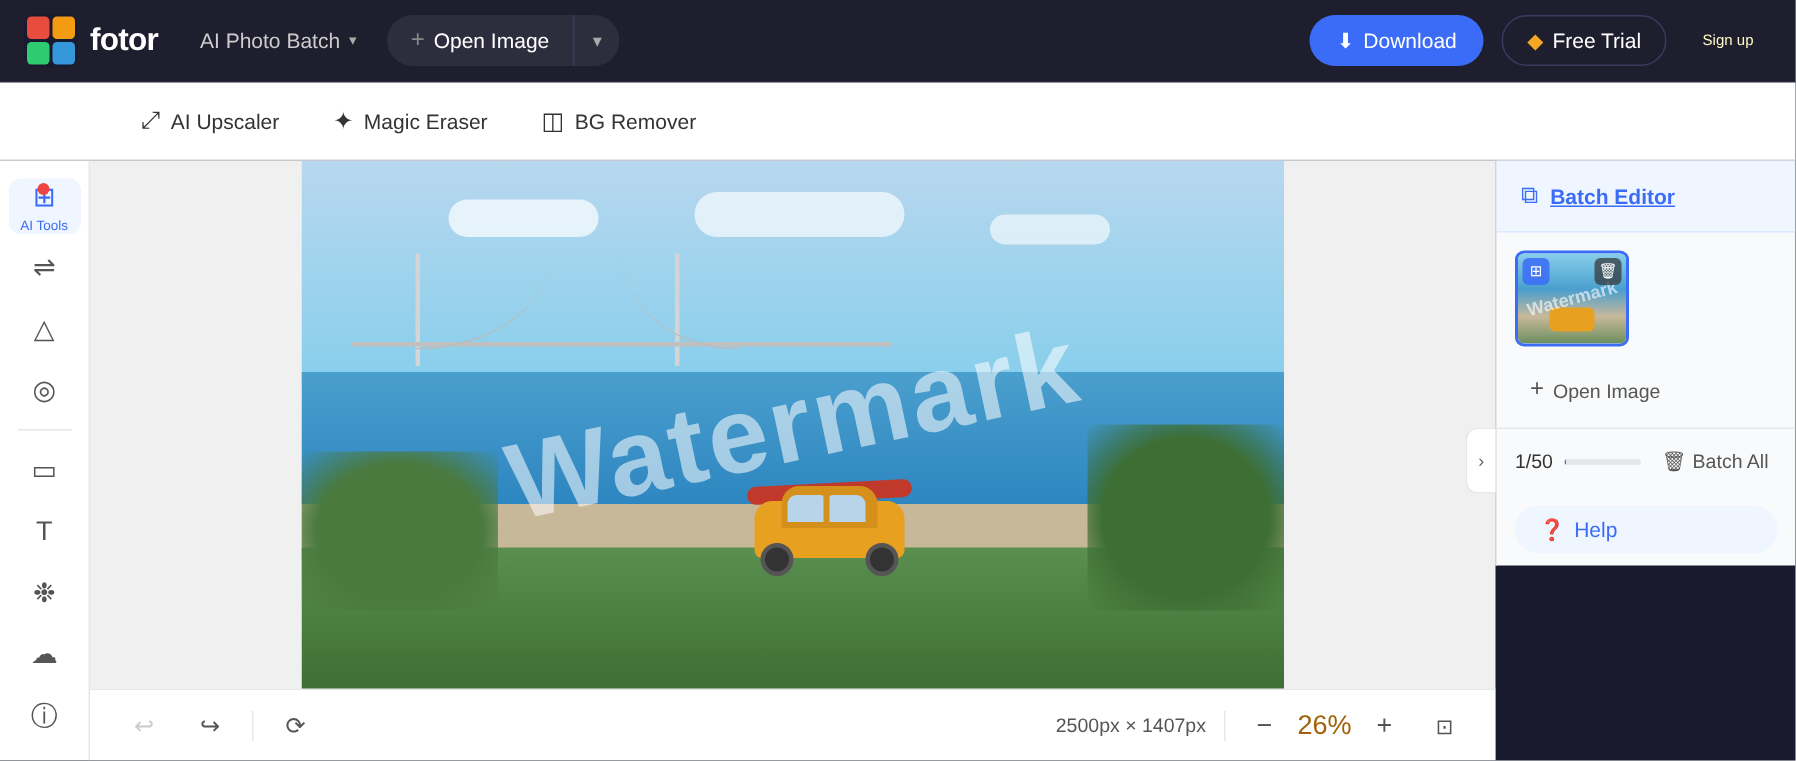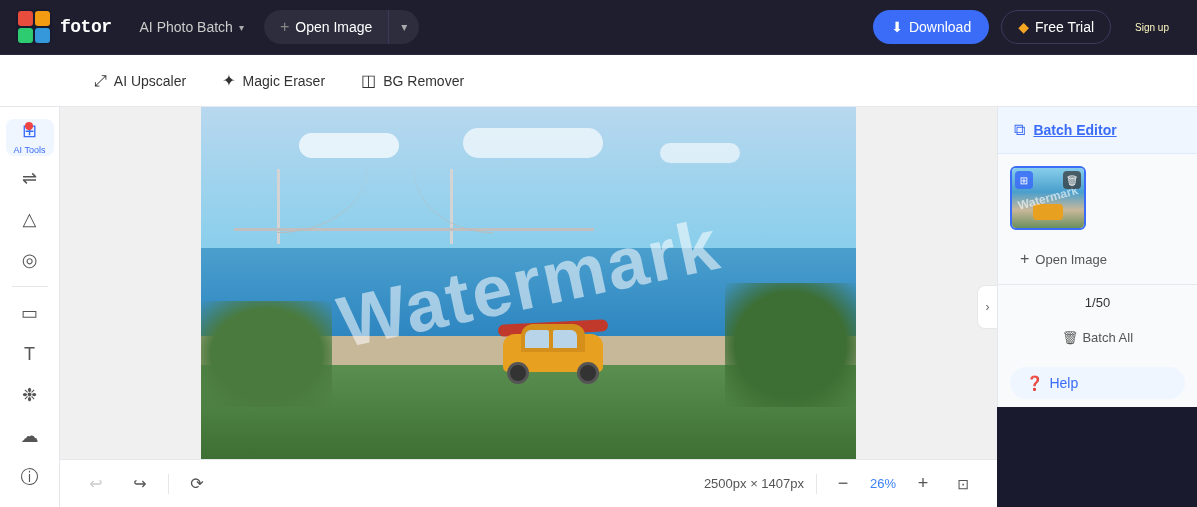--- a/index.html
+++ b/index.html
@@ -23,24 +23,23 @@
       margin-right: 8px;
     }
     .logo-icon {
       width: 36px;
       height: 36px;
       border-radius: 8px;
       overflow: hidden;
     }
     .logo-text {
       color: #ffffff;
-      font-size: 18px;
+      font-size: 21px;
       font-weight: 700;
       letter-spacing: -0.5px;
-      font-family: Liberation Mono, monospace;
     }
     .ai-photo-editor-btn {
       display: flex;
       align-items: center;
       gap: 6px;
       background: transparent;
       border: none;
       color: #cccccc;
       font-size: 14px;
       cursor: pointer;
@@ -440,21 +439,21 @@
       border: none;
       background: transparent;
       cursor: pointer;
       font-size: 18px;
       color: #555;
       display: flex;
       align-items: center;
       justify-content: center;
       border-radius: 4px;
     }
-    .zoom-text { font-size: 13px; color: #3b82f6; min-width: 36px; text-align: center; }
+    .zoom-text { font-size: 18px; color: #a16207; min-width: 36px; text-align: center; }
     .fit-btn {
       width: 28px;
       height: 28px;
       border: none;
       background: transparent;
       cursor: pointer;
       color: #555;
       display: flex;
       align-items: center;
       justify-content: center;
@@ -574,21 +573,20 @@
       font-size: 13px;
       border-radius: 6px;
       margin: 0 8px 8px;
     }
     .panel-footer {
       padding: 10px 12px;
       border-top: 1px solid #e5e7eb;
       display: flex;
       align-items: center;
       gap: 8px;
-      flex-direction: column;
     }
     .counter-text { font-size: 13px; color: #333; font-weight: 500; }
     .progress-bar-container {
       flex: 1;
       height: 4px;
       background: #e5e7eb;
       border-radius: 2px;
       overflow: hidden;
     }
     .progress-bar-fill {

